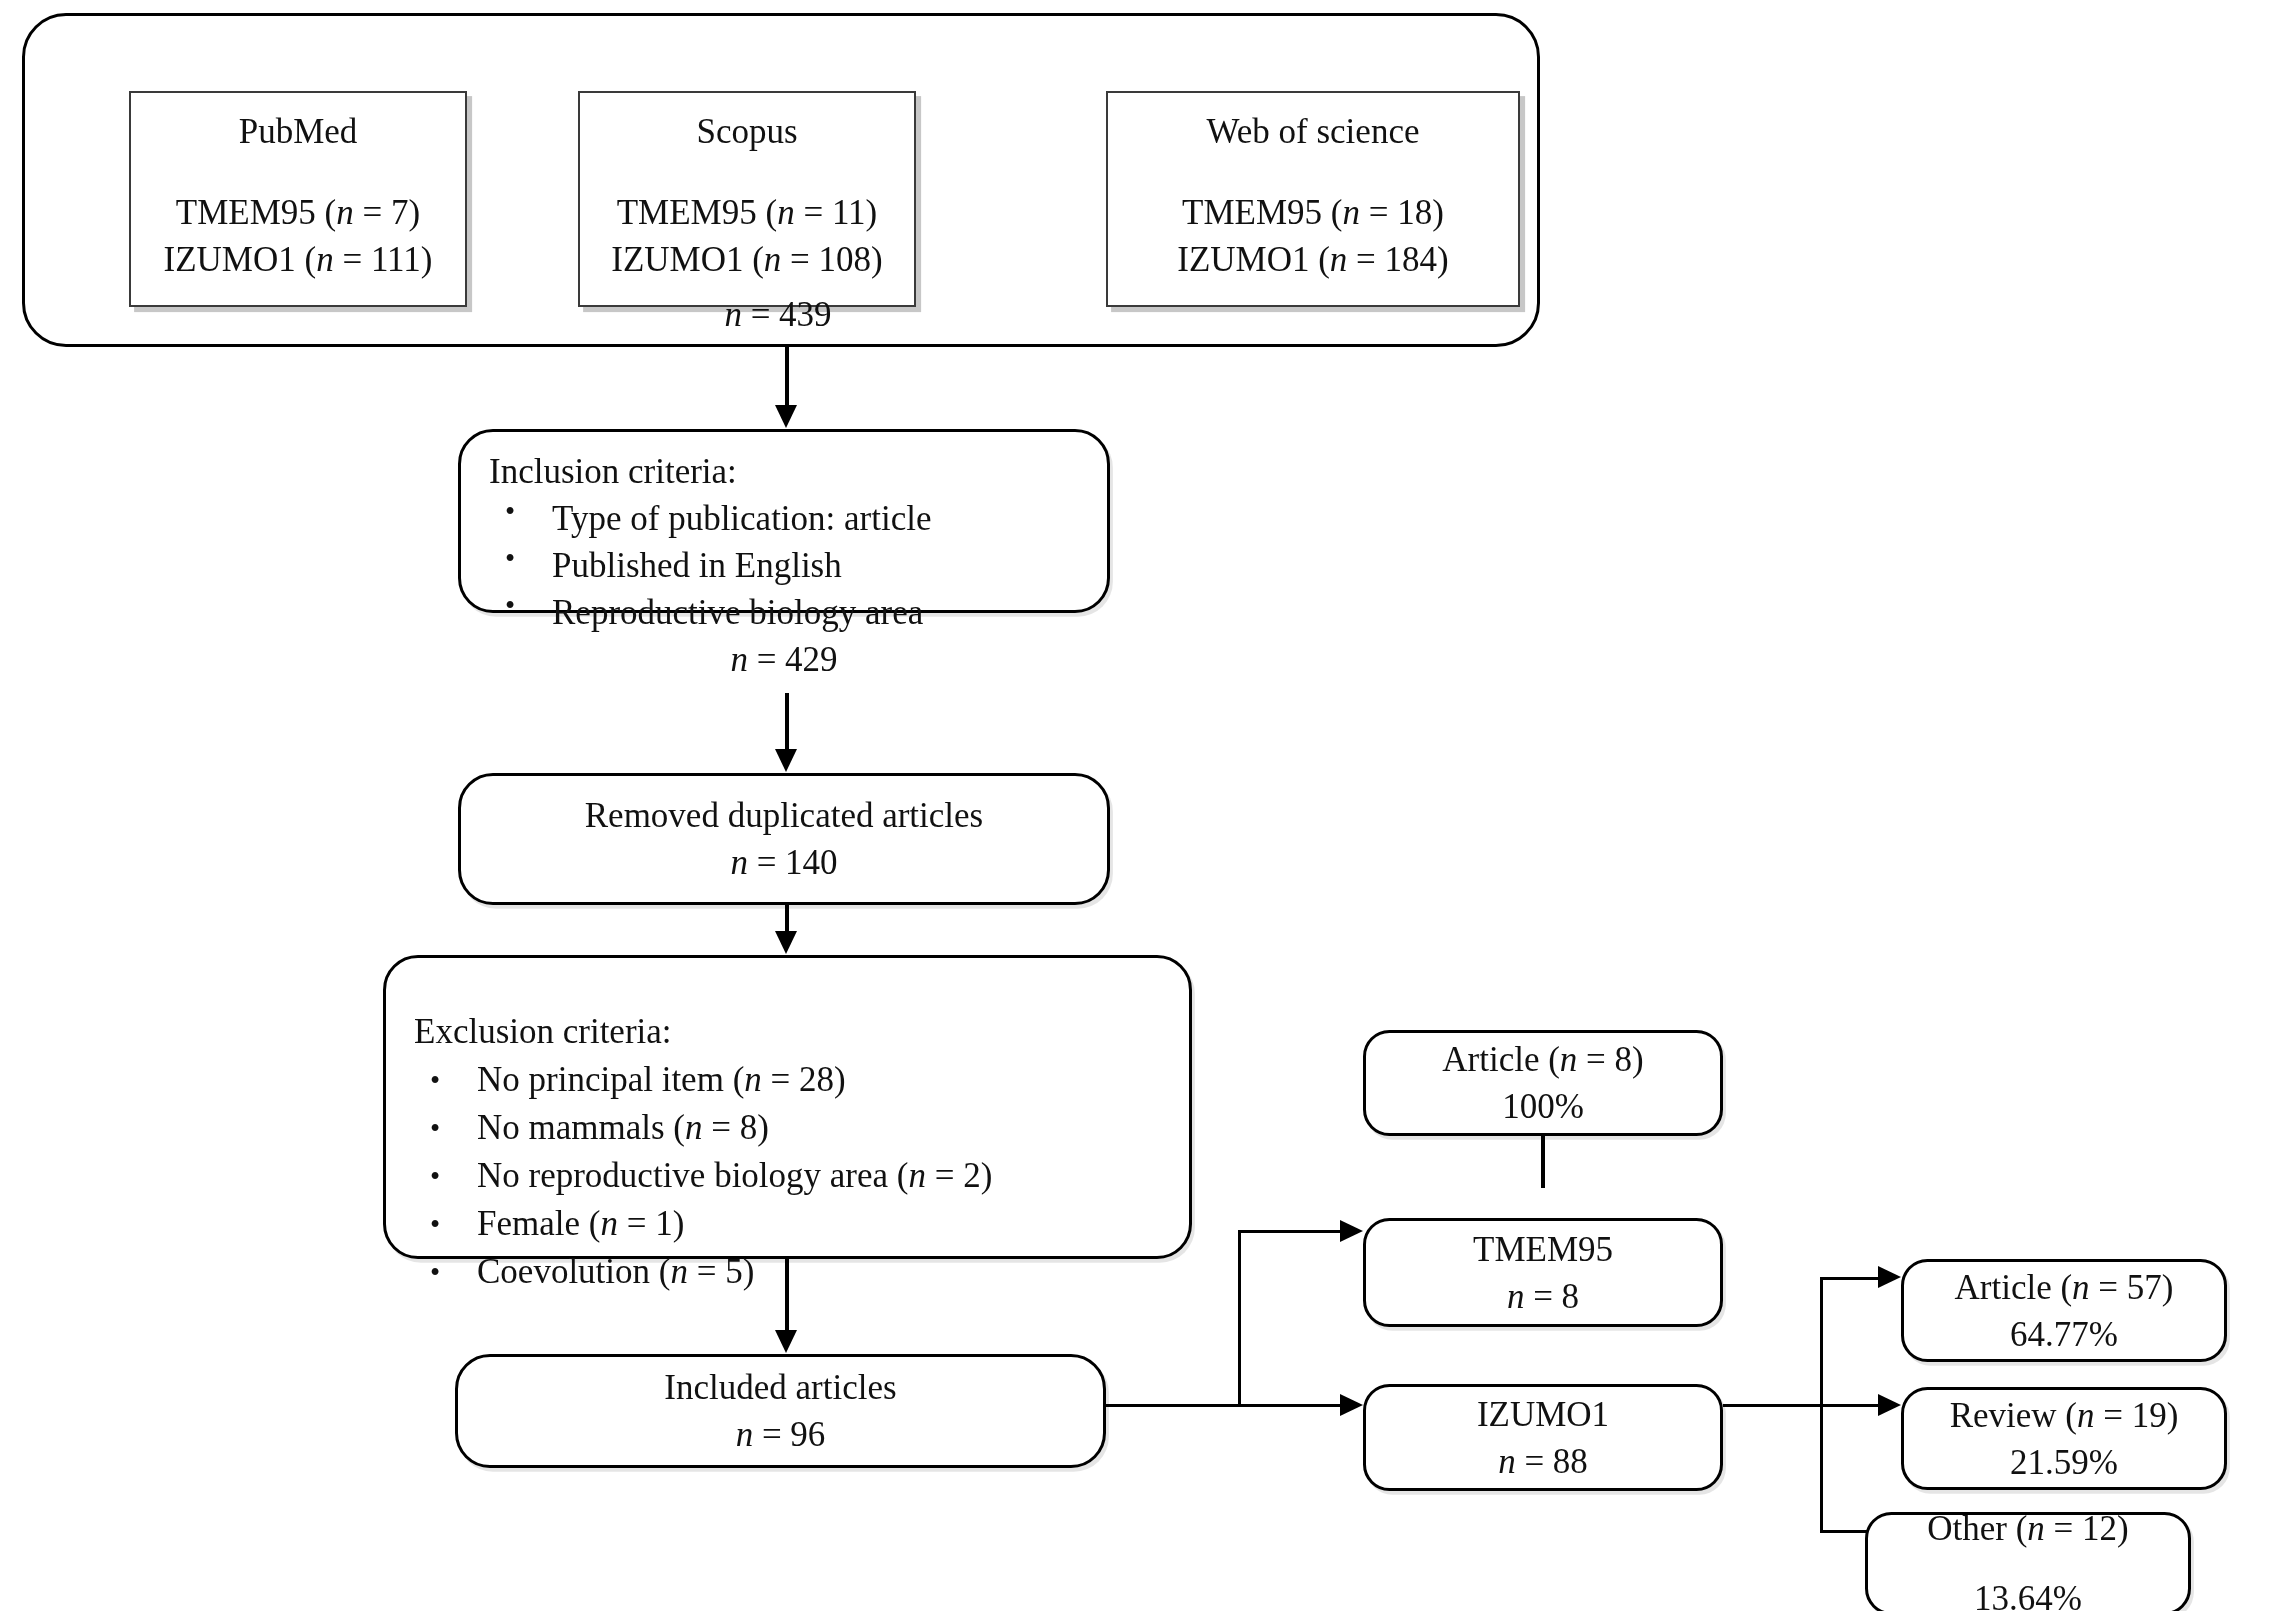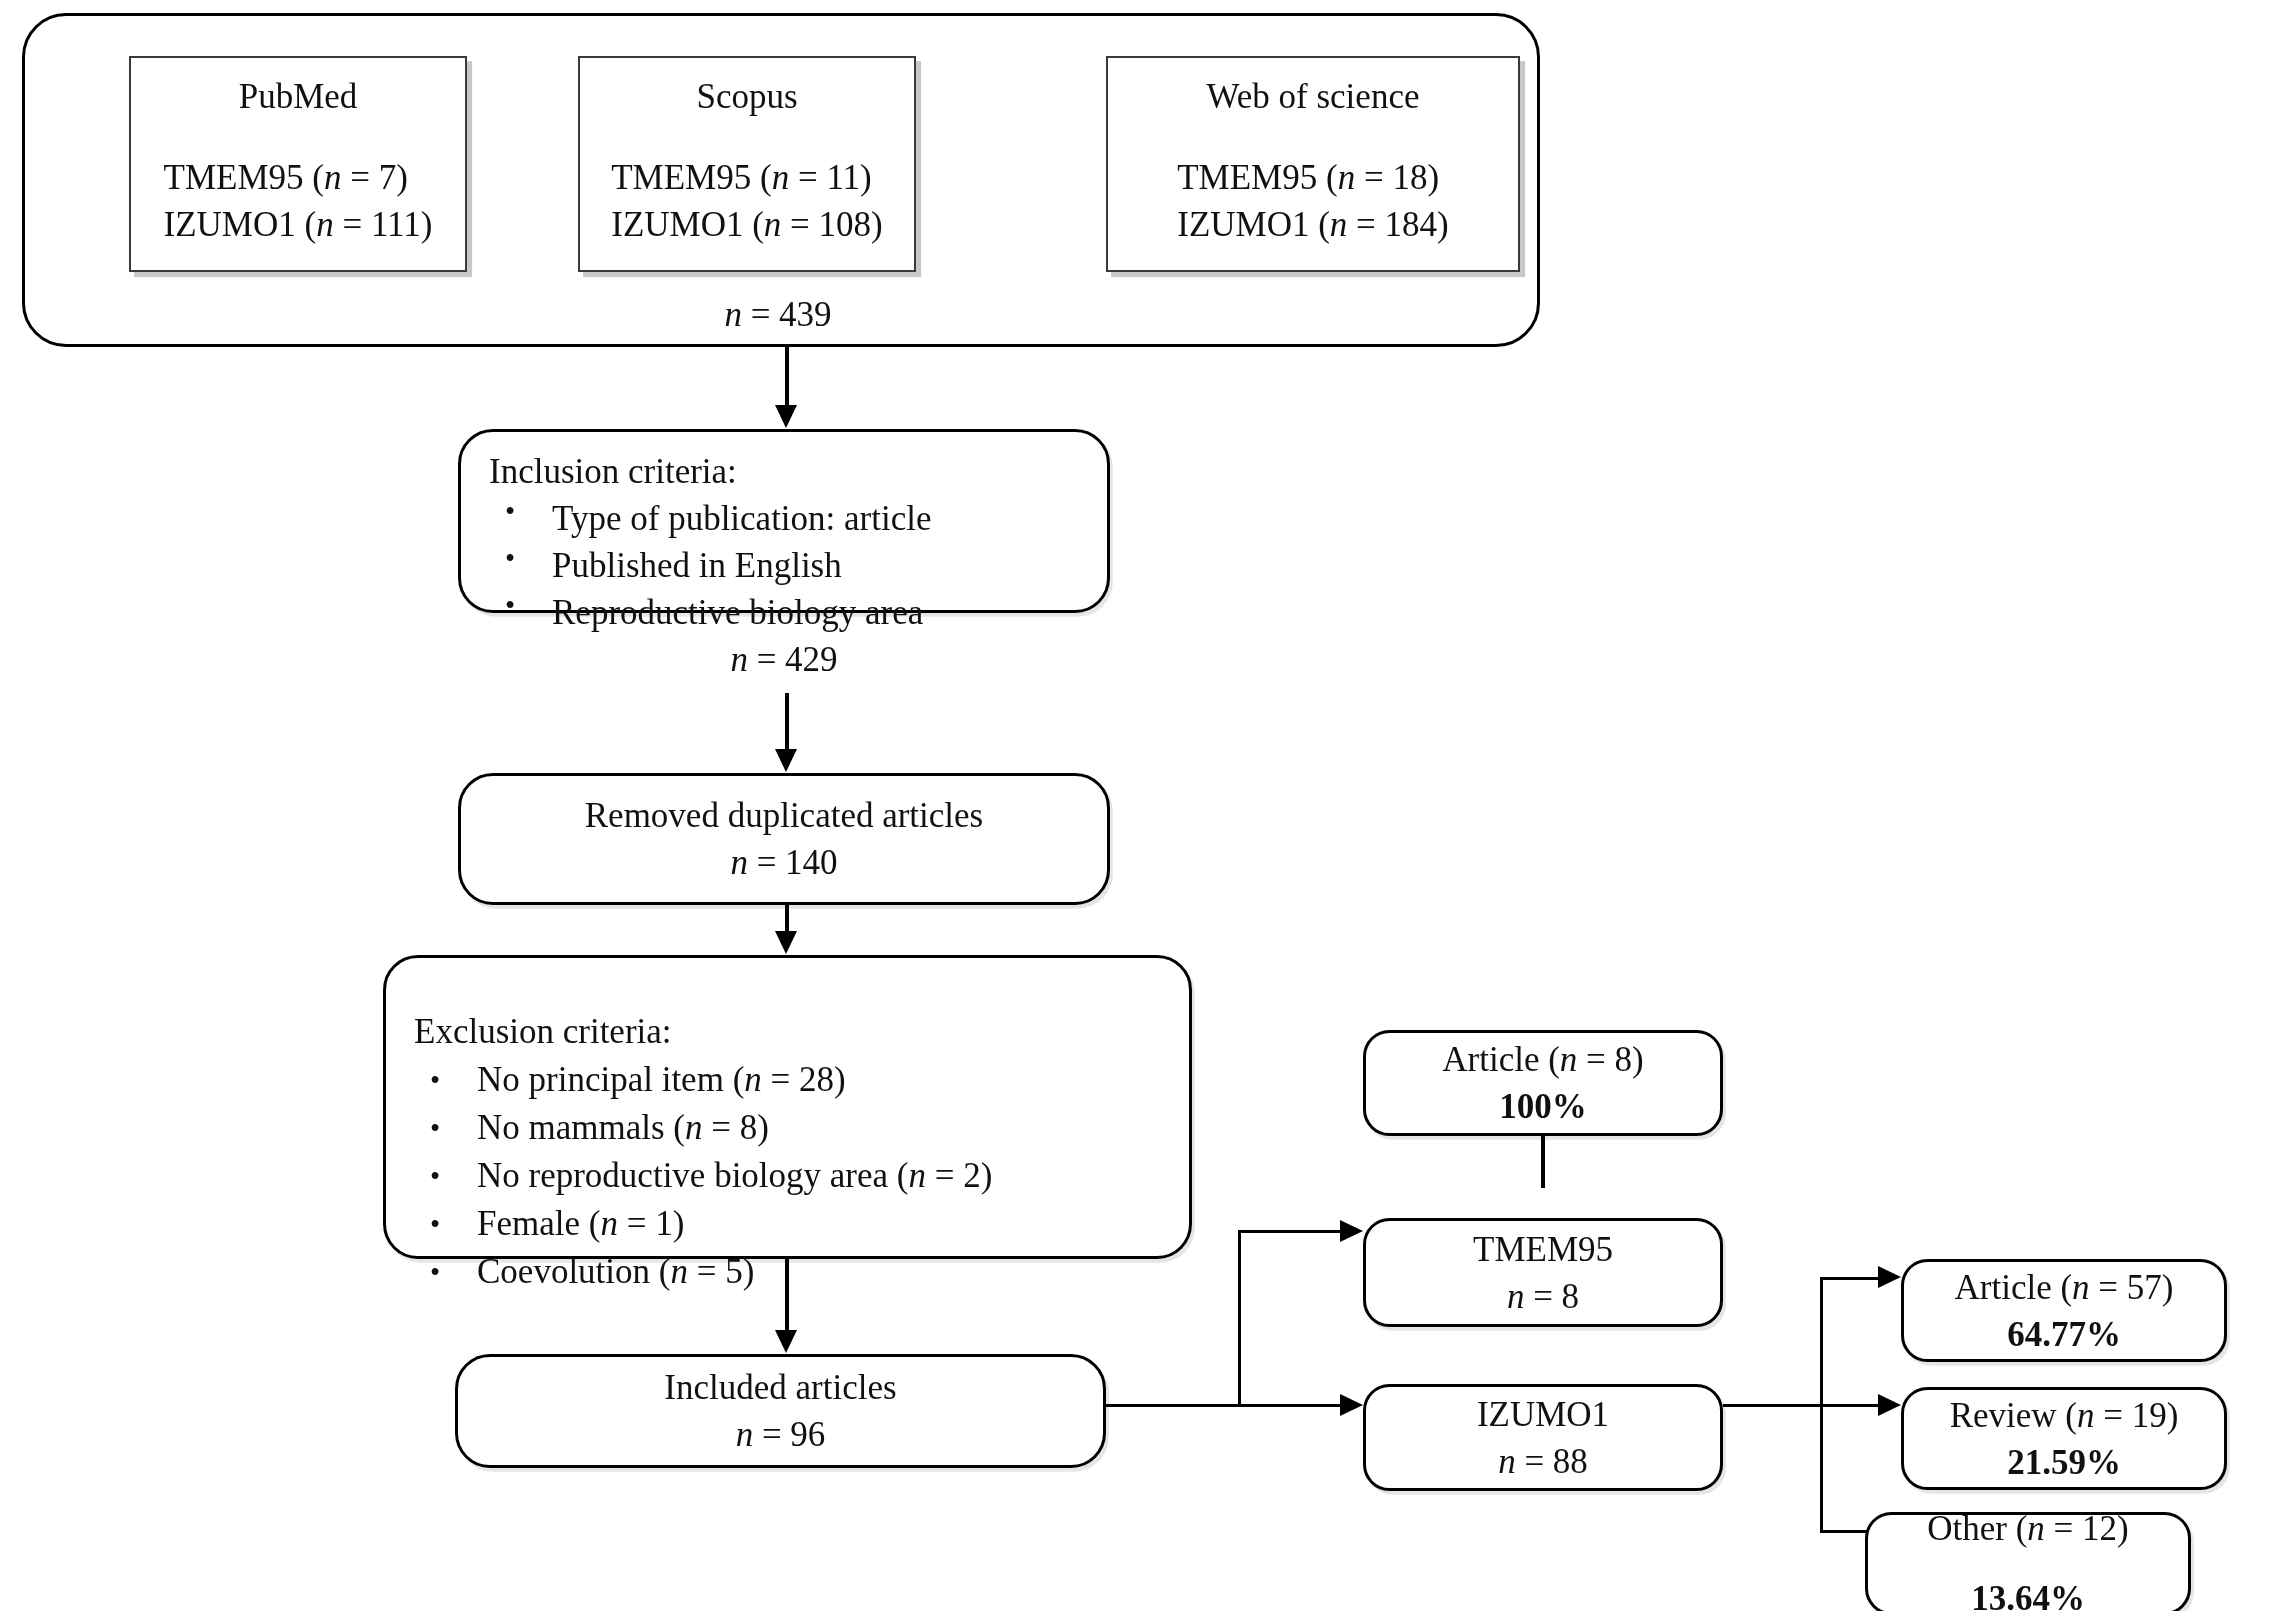--- a/index.html
+++ b/index.html
@@ -8,33 +8,33 @@
     width:2295px;
     height:1612px;
     background:#ffffff;
     font-family:"Liberation Serif","DejaVu Serif",serif;
     color:#111111;
     overflow:hidden;
   }
   
   .t{font-size:35px;line-height:47px;white-space:nowrap;}
   em{font-style:italic;}
-  .pct{font-weight:bold;font-size:35px;}
+  .pct{font-weight:normal;font-size:35px;}
 
   
   .outer{
     position:absolute;left:22px;top:13.2px;width:1512px;height:328px;
     border:3.7px solid #000;border-radius:44px;background:#fff;z-index:1;
   }
   .sq{
     position:absolute;z-index:2;background:#fff;
     border:2.2px solid #3a3a3a;
     box-shadow:5.1px 5.1px 0 #c7c7c7;
     display:flex;flex-direction:column;align-items:center;justify-content:space-between;
-    padding:14.7px 4.4px 22px 4.4px;box-sizing:border-box;
+    text-align:center;padding:14.7px 4.4px 22px 4.4px;box-sizing:border-box;margin-top:35px;
   }
   .rbox{
     position:absolute;z-index:2;background:#fff;
     border:3.7px solid #000;border-radius:35px;
     box-shadow:2.9px 3.7px 0 rgba(0,0,0,0.10);
     display:flex;flex-direction:column;align-items:center;justify-content:center;
     text-align:center;box-sizing:border-box;
   }
   .small-r{border-radius:26.4px;margin-top:32px;}
   .leftcontent{align-items:flex-start;text-align:left;justify-content:flex-start;}

